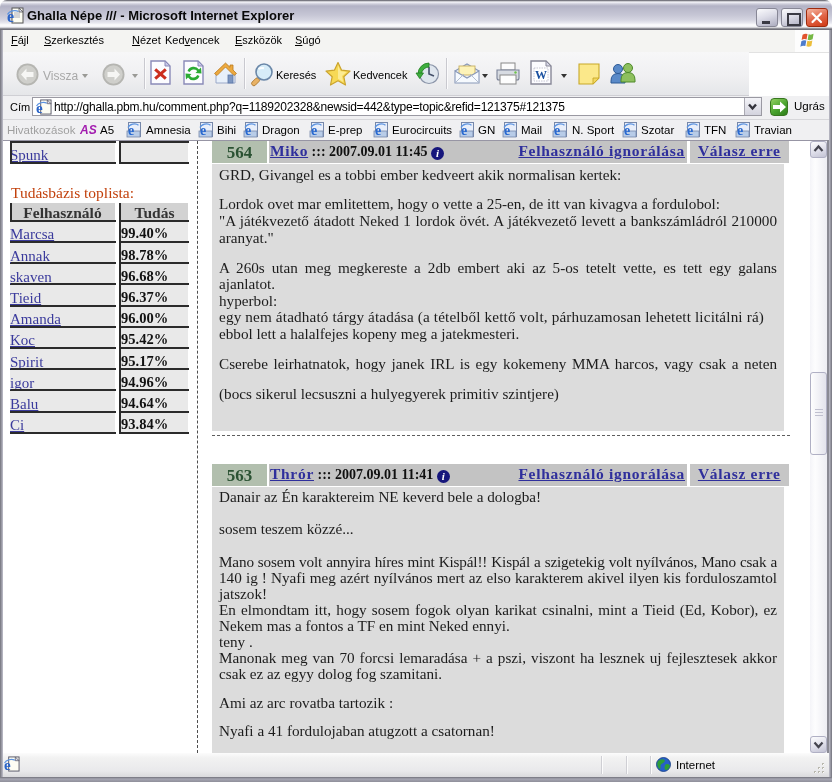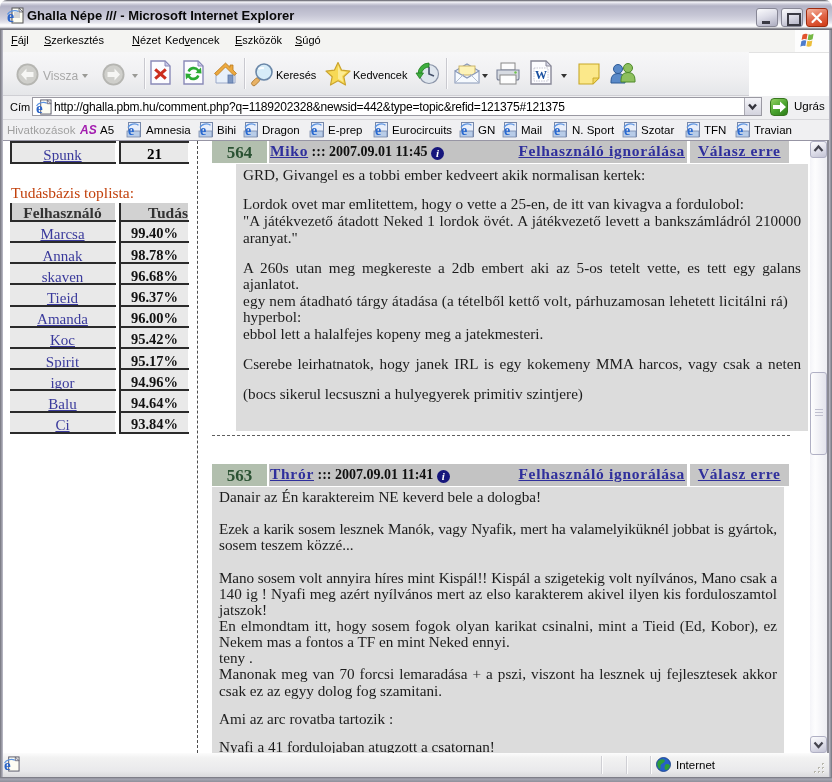--- a/index.html
+++ b/index.html
@@ -45,21 +45,21 @@
 #linksbar{position:absolute;left:3px;top:120px;width:826px;height:20px;background:#f0f0f2;border-bottom:1px solid #9795a4;}
 #linkslabel{position:absolute;left:4px;top:4px;font-size:11.5px;color:#9f9f9f;}
 .link{position:absolute;top:4px;font-size:11.5px;color:#000;white-space:nowrap;}
 .licon{position:absolute;top:2px;}
 
 #content{position:absolute;left:3px;top:141px;width:807px;height:612px;background:#ffffff;overflow:hidden;font-family:"Liberation Serif",serif;}
 
 .hline{position:absolute;height:2px;background:#2b2b2b;}
 .vline{position:absolute;width:2px;background:#2b2b2b;}
 .srow{position:absolute;background:#e9e9e9;}
-.scell{position:absolute;top:0;height:100%;text-align:center;}
+.scell{position:absolute;top:0;height:100%;}
 #sidetitle{position:absolute;left:8px;top:43px;font-size:15.5px;color:#c2410c;}
 .shead{position:absolute;background:#d2d2d2;font-weight:bold;color:#333;}
 .sname{font-size:15px;}
 .spct{font-size:14.5px;font-weight:bold;color:#111;}
 a{text-decoration:underline;}
 
 .pnum{position:absolute;left:209px;width:55px;height:22px;background:#b2bfae;color:#2b5233;font-weight:bold;font-size:17px;text-align:center;line-height:23px;}
 .pmain{position:absolute;left:266px;width:418px;height:22px;background:#c3c3c3;}
 .pvalasz{position:absolute;left:686.5px;width:99.5px;height:22px;background:#c6c6c6;text-align:center;}
 .phlink{font-family:"Liberation Serif",serif;font-size:15.5px;font-weight:bold;color:#2f2f9c;letter-spacing:0.7px;}
@@ -302,30 +302,29 @@
     </defs>
       </svg>
   </div>
   <div id="content">
 
     <div class="hline" style="left:7.5px;top:0px;width:105px;height:1.5px;"></div>
     <div class="hline" style="left:118px;top:0px;width:68px;height:1.5px;"></div>
     <div class="srow" style="left:7px;top:1.5px;width:105px;height:19.5px;"></div>
     <div class="srow" style="left:118px;top:1.5px;width:67px;height:19.5px;"></div>
     <div class="scell" style="left:7px;top:5px;width:105px;"><a class="sname" href="#s" style="color:#3a3a9c;">Spunk</a></div>
-    <div class="scell" style="left:118px;top:5px;width:67px;font-weight:bold;font-size:15px;">21</div>
     <div class="hline" style="left:7.5px;top:21px;width:105px;"></div>
     <div class="hline" style="left:118px;top:21px;width:68px;"></div>
     <div class="vline" style="left:7px;top:0px;height:23px;"></div>
     <div class="vline" style="left:115.5px;top:0px;height:23px;"></div>
     <div style="position:absolute;left:194px;top:0;width:0px;height:612px;border-left:1px dashed #4e4e4e;"></div>
     <div id="sidetitle">Tudásbázis toplista:</div>
 
     <div class="shead" style="left:7px;top:62px;width:105px;height:16.5px;text-align:center;font-size:15.5px;padding-top:1px;">Felhasználó</div>
-    <div class="shead" style="left:118px;top:62px;width:67px;height:16.5px;text-align:right;font-size:15.5px;padding-top:1px;">Tudás</div>
+    <div class="shead" style="left:118px;top:62px;width:67px;height:16.5px;text-align:center;font-size:15.5px;padding-top:1px;">Tudás</div>
     <div class="hline" style="left:7.5px;top:78.5px;width:105px;"></div>
     <div class="hline" style="left:118px;top:78.5px;width:68px;"></div>
     <div class="vline" style="left:7px;top:62px;height:230.8px;"></div>
     <div class="vline" style="left:115.5px;top:62px;height:230.8px;"></div>
     <div class="srow" style="left:7px;top:80.5px;width:105px;height:19.5px;"></div>
     <div class="srow" style="left:118px;top:80.5px;width:67px;height:19.5px;"></div>
     <div class="scell" style="left:7px;top:84.0px;width:105px;"><a class="sname" href="#s" style="color:#3a3a9c;">Marcsa</a></div>
     <div class="scell spct" style="left:118px;top:84.0px;width:67px;">99.40%</div>
     <div class="hline" style="left:7.5px;top:100.0px;width:105px;"></div>
     <div class="hline" style="left:118px;top:100.0px;width:68px;"></div>
@@ -383,49 +382,48 @@
     <div class="scell spct" style="left:118px;top:275.1px;width:67px;">93.84%</div>
     <div class="hline" style="left:7.5px;top:290.8px;width:105px;"></div>
     <div class="hline" style="left:118px;top:290.8px;width:68px;"></div>
 
     <div class="pnum" style="top:0px;">564</div>
     <div class="pmain" style="top:0px;">
       <span style="position:absolute;left:1px;top:1px;"><a class="phlink" href="#m">Miko</a><span class="pdate"> ::: 2007.09.01 11:45 </span><span class="ibadge">i</span></span>
       <span style="position:absolute;right:2px;top:1px;"><a class="phlink" href="#f">Felhasználó ignorálása</a></span>
     </div>
     <div class="pvalasz" style="top:0px;"><span style="position:relative;top:1px;"><a class="phlink" href="#v">Válasz erre</a></span></div>
-    <div class="pbody" id="b564" style="top:23px;height:256.5px;padding:2.5px 7px 8px 7px;margin-left:24px;">
+    <div class="pbody" id="b564" style="top:23px;height:256.5px;padding:2.5px 7px 8px 7px;">
       <div class="ln">GRD, Givangel es a tobbi ember kedveert akik normalisan kertek:</div>
       <div class="gap"></div>
       <div class="ln">Lordok ovet mar emlitettem, hogy o vette a 25-en, de itt van kivagva a fordulobol:</div>
       <div class="lj">"A játékvezető átadott Neked 1 lordok övét. A játékvezető levett a bankszámládról 210000</div>
       <div class="ln">aranyat."</div>
       <div class="gap"></div>
       <div class="lj">A 260s utan meg megkereste a 2db embert aki az 5-os tetelt vette, es tett egy galans</div>
       <div class="ln">ajanlatot.</div>
+      <div class="ln">hyperbol:</div>
       <div class="ln" style="letter-spacing:0.15px;">egy nem átadható tárgy átadása (a tételből kettő volt, párhuzamosan lehetett licitálni rá)</div>
-      <div class="ln">hyperbol:</div>
       <div class="ln">ebbol lett a halalfejes kopeny meg a jatekmesteri.</div>
       <div class="gap"></div>
       <div class="lj">Cserebe leirhatnatok, hogy janek IRL is egy kokemeny MMA harcos, vagy csak a neten</div>
       <div class="gap"></div>
       <div class="ln">(bocs sikerul lecsuszni a hulyegyerek primitiv szintjere)</div>
     </div>
     <div class="dashsep" style="top:293.5px;"></div>
 
     <div class="pnum" style="top:322.5px;">563</div>
     <div class="pmain" style="top:322.5px;">
       <span style="position:absolute;left:1px;top:1px;"><a class="phlink" href="#t">Thrór</a><span class="pdate"> ::: 2007.09.01 11:41 </span><span class="ibadge">i</span></span>
       <span style="position:absolute;right:2px;top:1px;"><a class="phlink" href="#f">Felhasználó ignorálása</a></span>
     </div>
     <div class="pvalasz" style="top:322.5px;"><span style="position:relative;top:1px;"><a class="phlink" href="#v">Válasz erre</a></span></div>
     <div class="pbody" id="b563" style="top:345.5px;height:264px;padding:2.5px 7px 0 7px;">
       <div class="ln">Danair az Én karaktereim NE keverd bele a dologba!</div>
       <div class="gap"></div>
-      <div class="lj" style="letter-spacing:-0.15px;">Ezek a karik sosem lesznek Manók, vagy Nyafik, mert ha valamelyiküknél jobbat is gyártok,</div>
       <div class="ln">sosem teszem közzé...</div>
       <div class="gap"></div>
       <div class="lj" style="letter-spacing:-0.15px;">Mano sosem volt annyira híres mint Kispál!! Kispál a szigetekig volt nyílvános, Mano csak a</div>
       <div class="lj">140 ig ! Nyafi meg azért nyílvános mert az elso karakterem akivel ilyen kis forduloszamtol</div>
       <div class="ln">jatszok!</div>
       <div class="lj">En elmondtam itt, hogy sosem fogok olyan karikat csinalni, mint a Tieid (Ed, Kobor), ez</div>
       <div class="ln">Nekem mas a fontos a TF en mint Neked ennyi.</div>
       <div class="ln">teny .</div>
       <div class="lj">Manonak meg van 70 forcsi lemaradása + a pszi, viszont ha lesznek uj fejlesztesek akkor</div>
       <div class="ln">csak ez az egyy dolog fog szamitani.</div>

